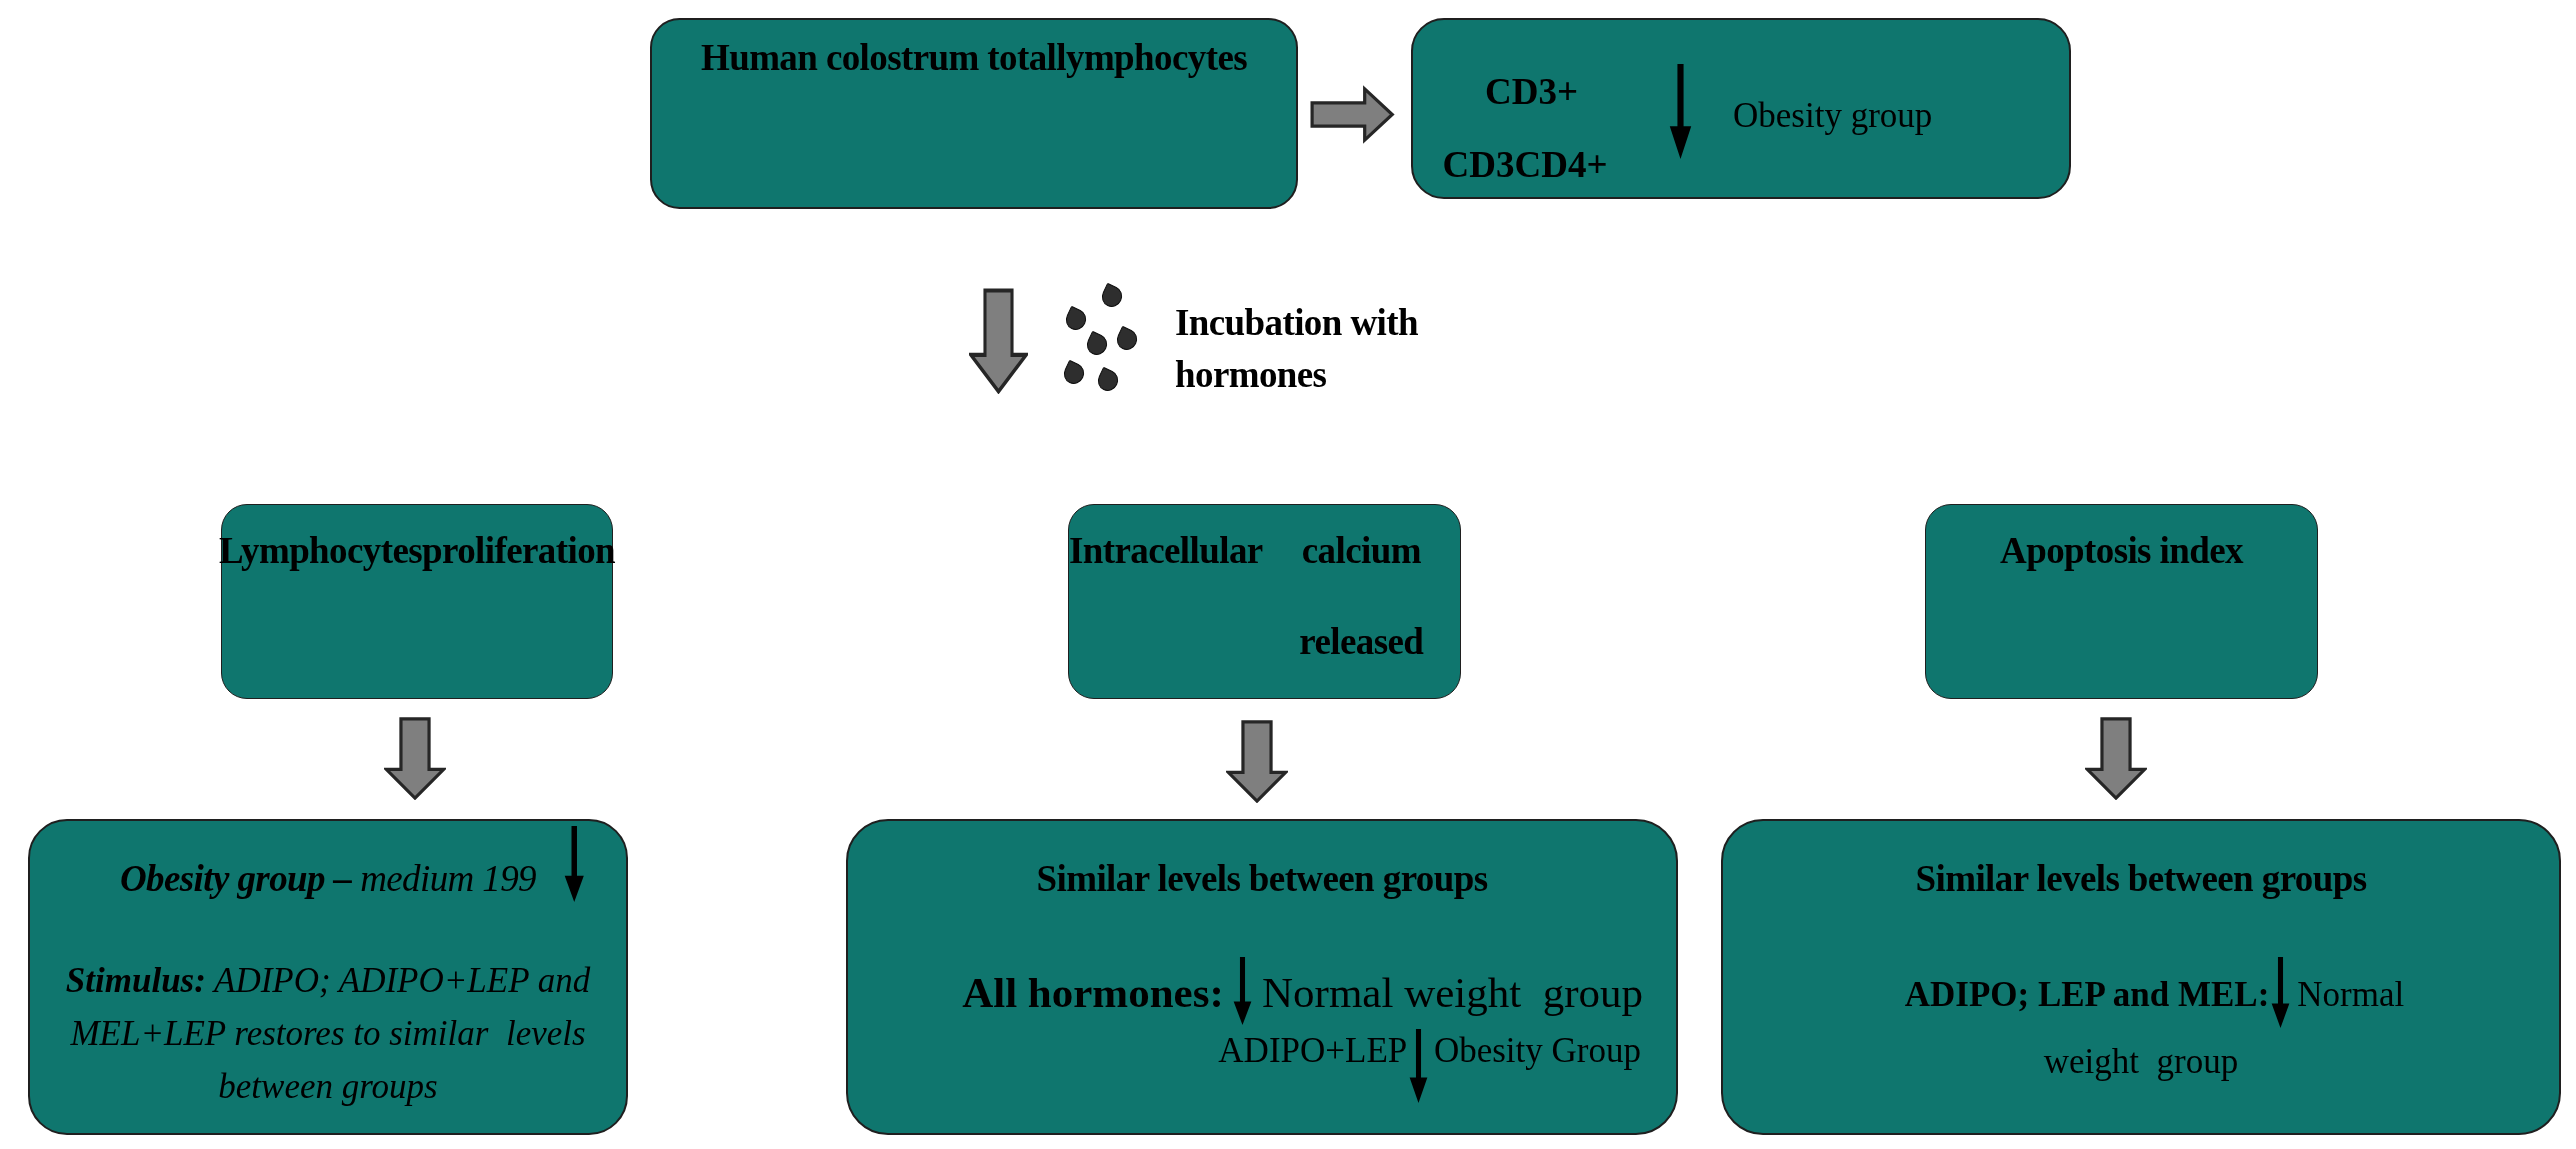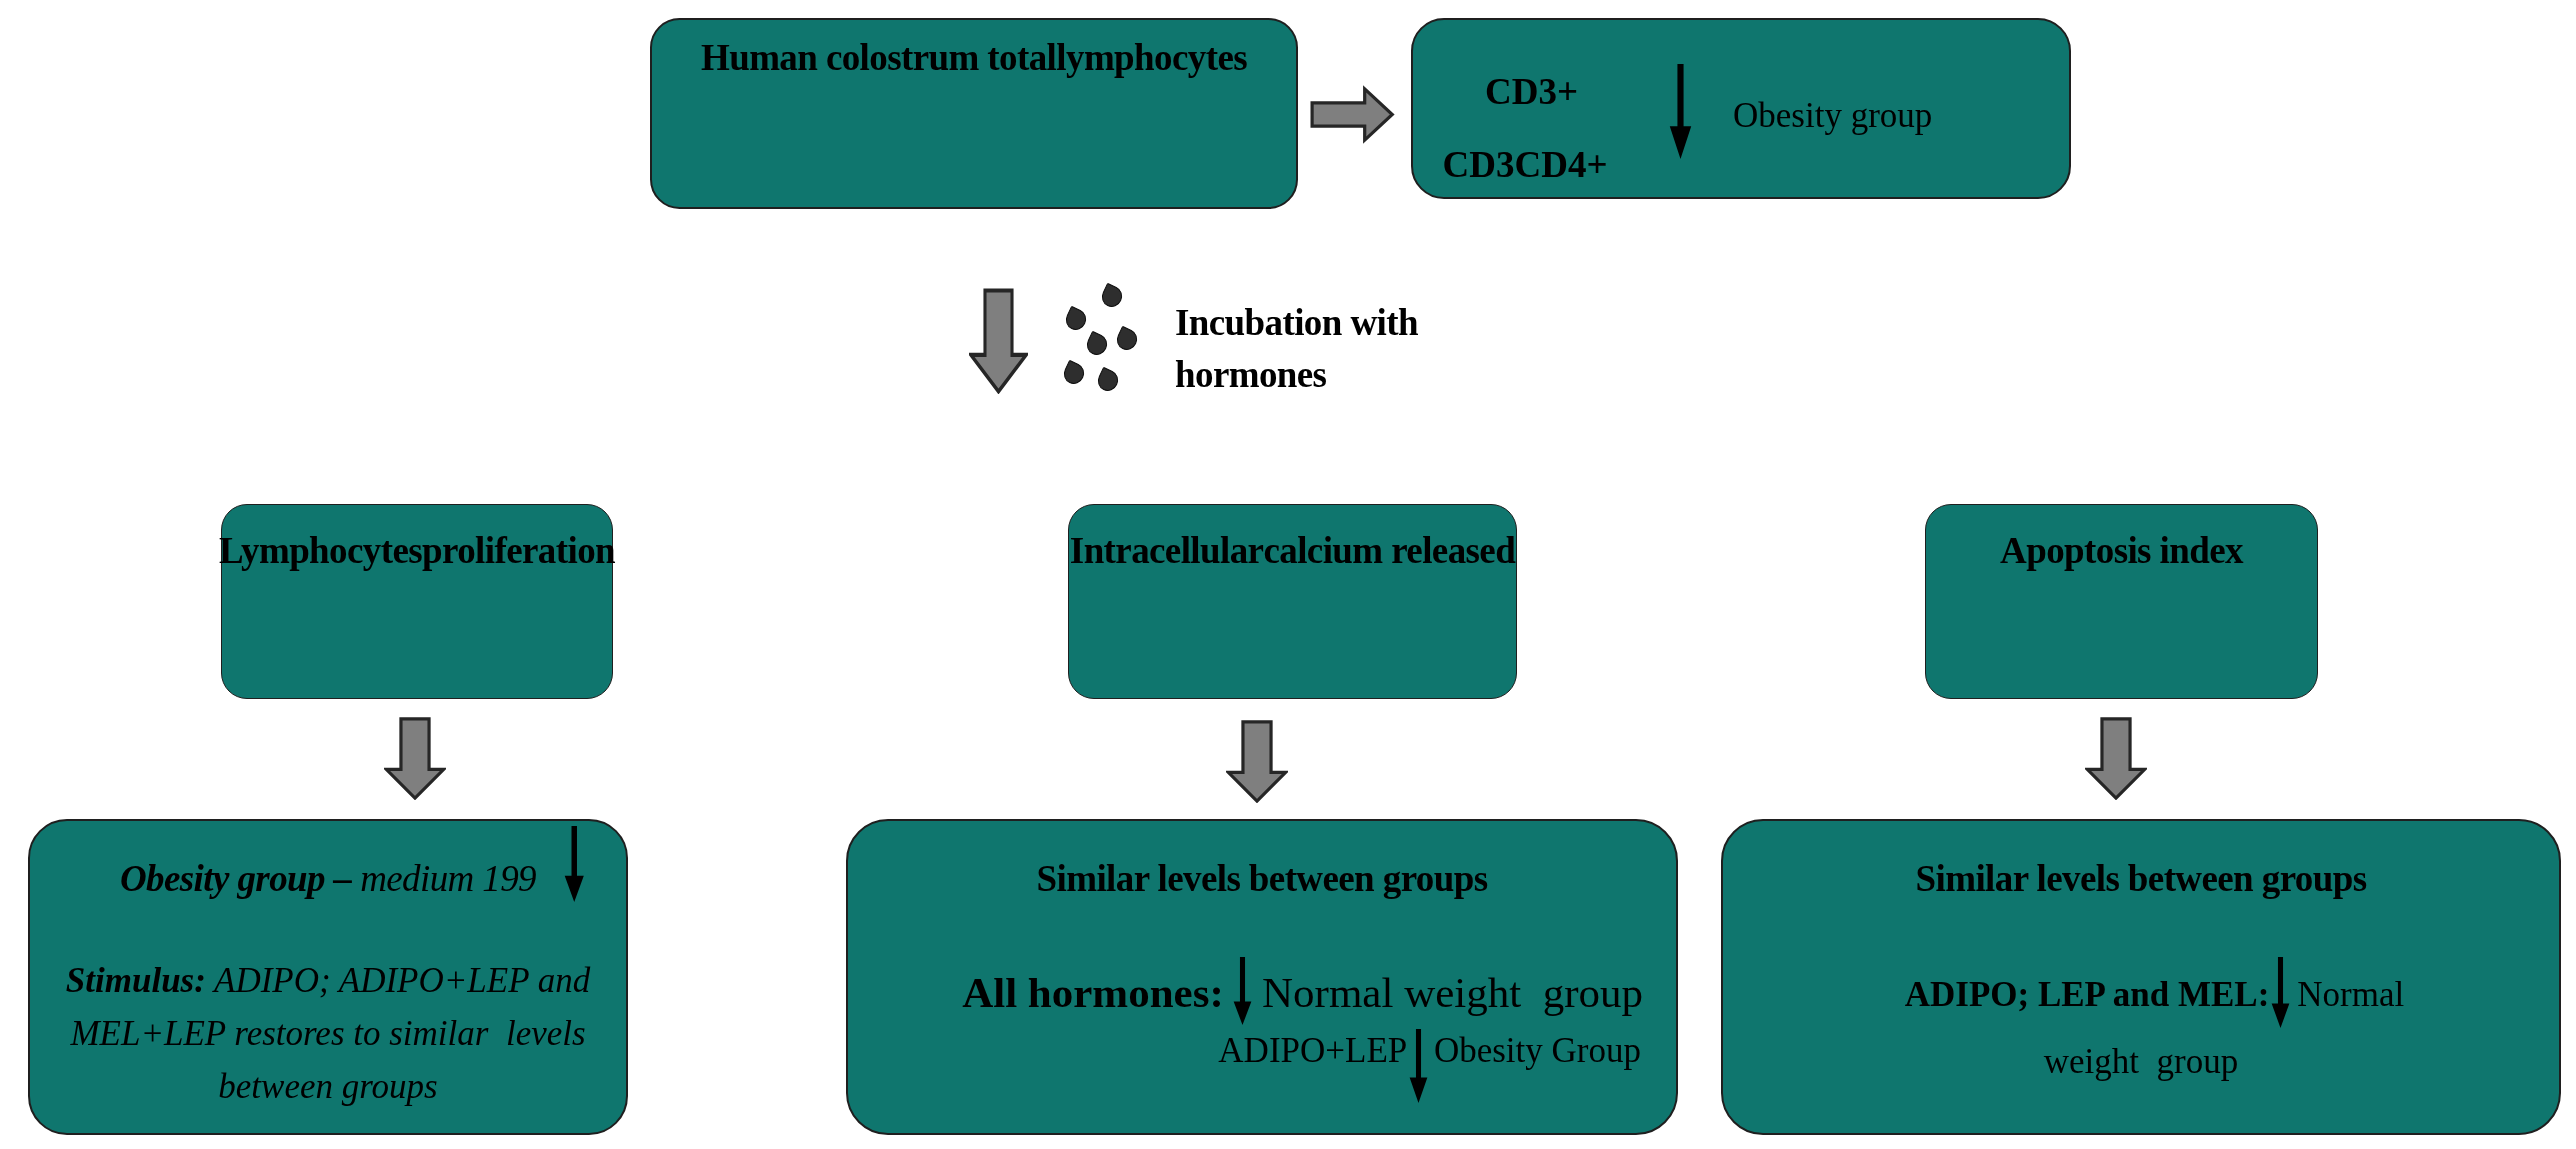--- a/index.html
+++ b/index.html
@@ -38,21 +38,21 @@
     transform:rotate(25deg);
   }
   .incubation-label{
     position:absolute;left:1175px;top:297px;width:360px;
     text-align:left;font-size:37px;font-weight:bold;line-height:52px;letter-spacing:-0.6px;
   }
   
   .box-assay{top:504px;height:195px;border:1.9px solid #1f1f1f;border-radius:26px;}
   .box-assay div{line-height:91px;font-size:37px;font-weight:bold;letter-spacing:-0.6px;}
   .box-prolif{left:221px;width:392px;}
-  .box-calcium{left:1068px;width:449px;}
+  .box-calcium{left:1068px;width:393px;}
   .box-apoptosis{left:1925px;width:393px;}
   .gray-down{position:absolute;}
   .gd-left{left:384px;top:717px;}
   .gd-mid{left:1226px;top:720px;}
   .gd-right{left:2085px;top:717px;}
   
   .box-result{top:819px;height:316px;border-radius:39px;justify-content:flex-start;display:block;}
   .box-res-left{left:28px;width:600px;font-style:italic;}
   .box-res-mid{left:846px;width:832px;border-radius:42px;}
   .box-res-right{left:1721px;width:840px;border-radius:42px;}

